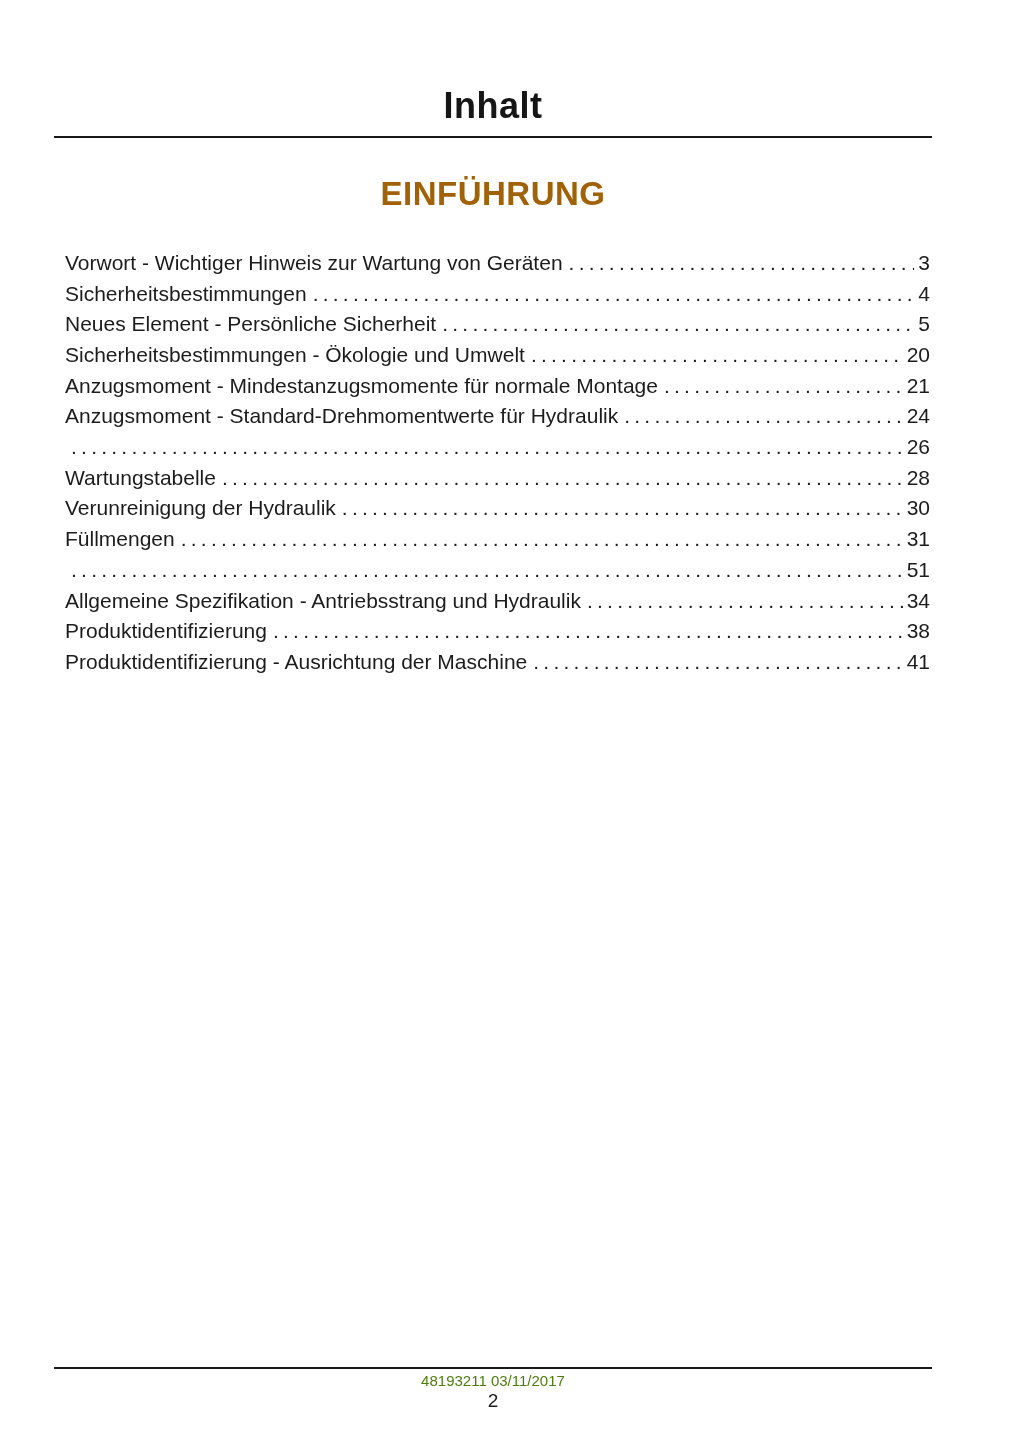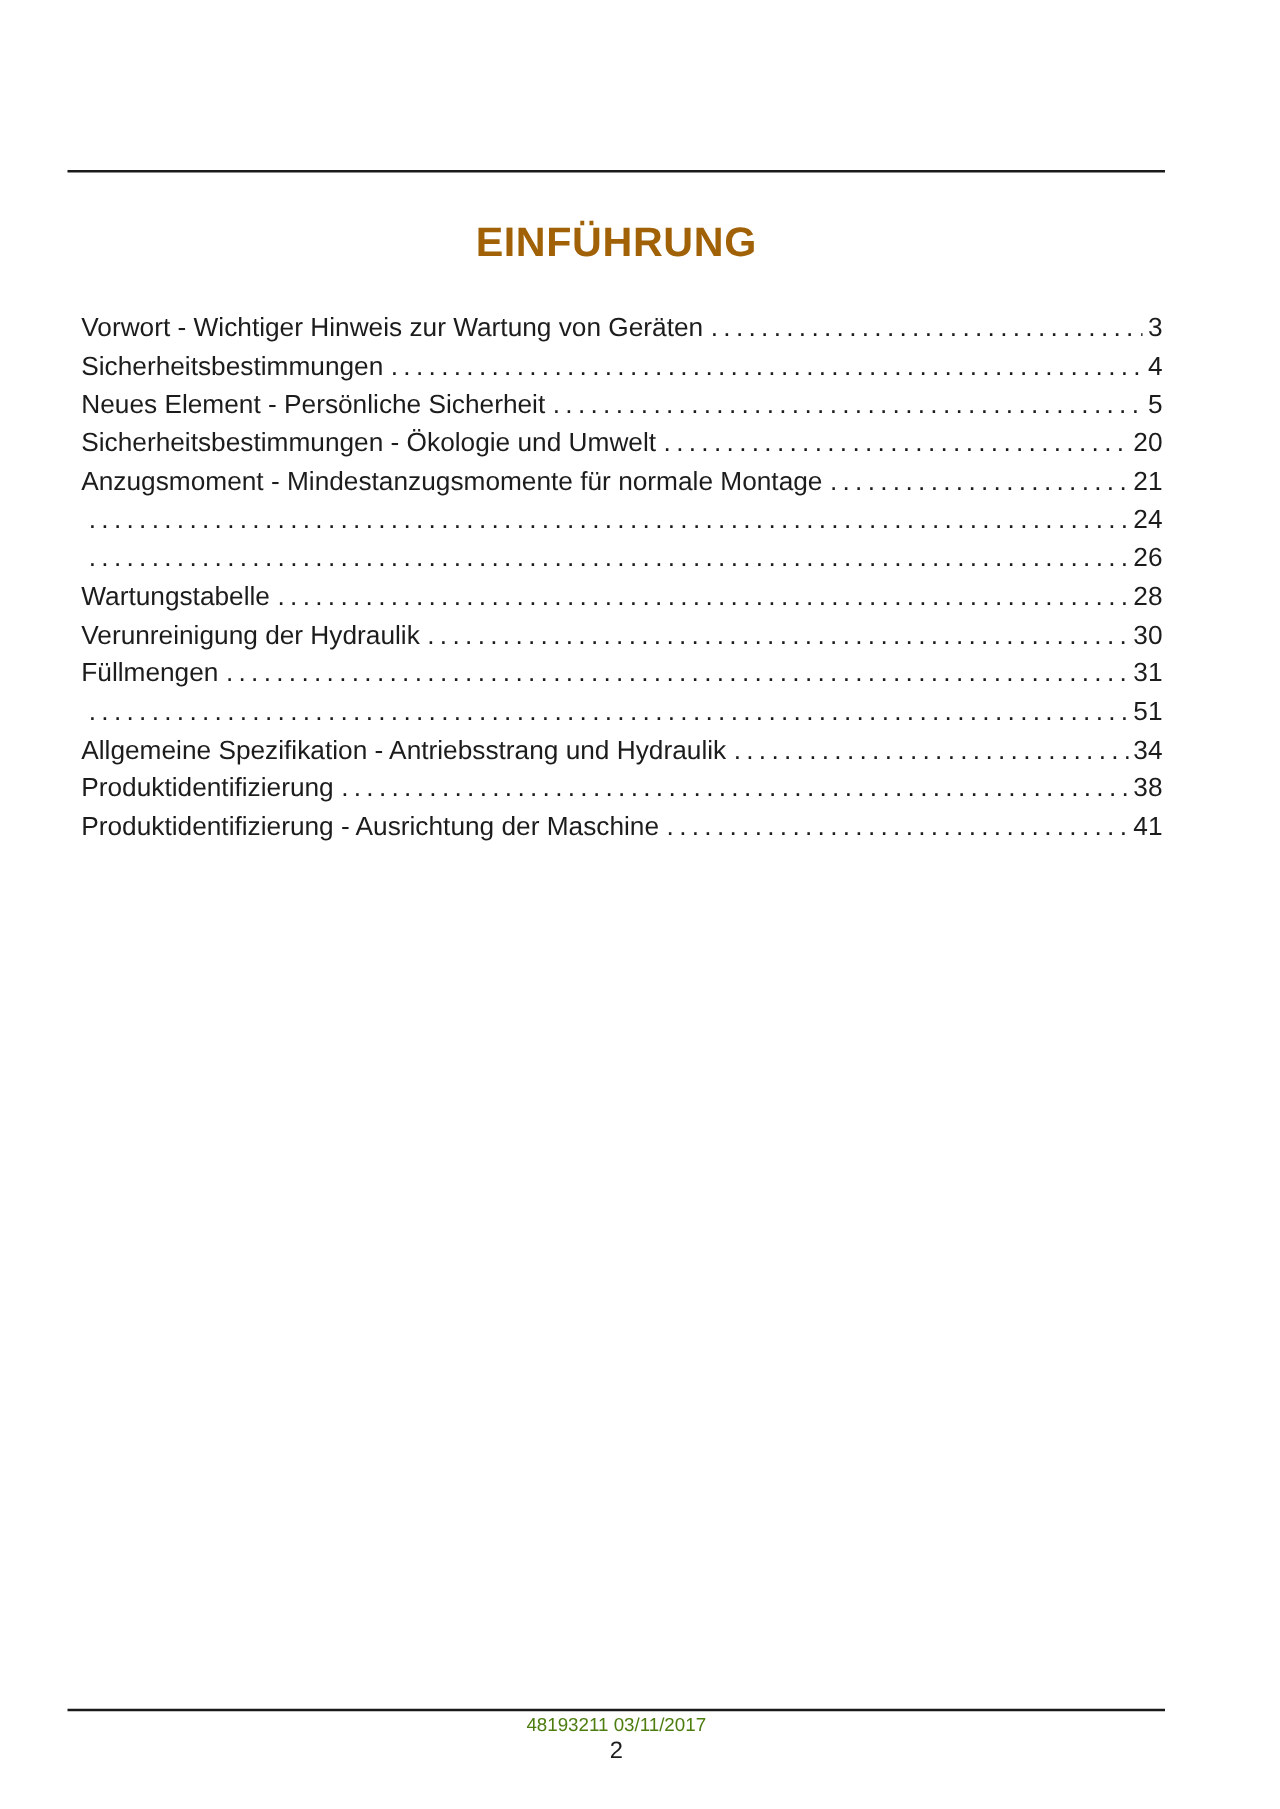--- a/index.html
+++ b/index.html
@@ -49,21 +49,21 @@
     color: #a16207;
   }
   .toc {
     position: absolute;
     top: 248px;
     left: 65px;
     width: 865px;
   }
   .toc-row {
     display: flex;
-    align-items: flex-start;
+    align-items: flex-end;
     height: 30.7px;
     line-height: 30.7px;
     font-size: 21px;
     color: #1c1c1c;
   }
   .toc-label {
     white-space: nowrap;
     flex: 0 0 auto;
   }
   .toc-leader {
@@ -104,20 +104,21 @@
     text-align: center;
     font-size: 19px;
     color: #1c1c1c;
   }
 </style>
 </head>
 <body>
 
 <div class="page">
 
+  <h1 class="page-title">Inhalt</h1>
 
   <div class="title-rule"></div>
 
   <h2 class="section-heading">EINFÜHRUNG</h2>
 
   <div class="toc">
   <div class="toc-row">
     <span class="toc-label">Vorwort - Wichtiger Hinweis zur Wartung von Geräten</span>
     <span class="toc-leader">. . . . . . . . . . . . . . . . . . . . . . . . . . . . . . . . . . . . . . . . . . . . . . . . . . . . . . . . . . . . . . . . . . . . . . . . . . . . . . . . . . . . . . . . . . . . . . . . . . . . . . . . . . . . . . . . . . . . . . . . . . . . . . . . . . . . . . . . . . . . . . . . . . . . . . . . . . . . . . . . . . . . . . . . . . . . . . . . . . . . . . . . . . . . . . . . . . . . . . . . </span>
     <span class="toc-page">3</span>
@@ -141,20 +142,21 @@
     <span class="toc-page">20</span>
   </div>
 
   <div class="toc-row">
     <span class="toc-label">Anzugsmoment - Mindestanzugsmomente für normale Montage</span>
     <span class="toc-leader">. . . . . . . . . . . . . . . . . . . . . . . . . . . . . . . . . . . . . . . . . . . . . . . . . . . . . . . . . . . . . . . . . . . . . . . . . . . . . . . . . . . . . . . . . . . . . . . . . . . . . . . . . . . . . . . . . . . . . . . . . . . . . . . . . . . . . . . . . . . . . . . . . . . . . . . . . . . . . . . . . . . . . . . . . . . . . . . . . . . . . . . . . . . . . . . . . . . . . . . . </span>
     <span class="toc-page">21</span>
   </div>
 
   <div class="toc-row">
+    <span class="toc-label">Anzugsmoment - Standard-Drehmomentwerte für Hydraulik</span>
     <span class="toc-leader">. . . . . . . . . . . . . . . . . . . . . . . . . . . . . . . . . . . . . . . . . . . . . . . . . . . . . . . . . . . . . . . . . . . . . . . . . . . . . . . . . . . . . . . . . . . . . . . . . . . . . . . . . . . . . . . . . . . . . . . . . . . . . . . . . . . . . . . . . . . . . . . . . . . . . . . . . . . . . . . . . . . . . . . . . . . . . . . . . . . . . . . . . . . . . . . . . . . . . . . . </span>
     <span class="toc-page">24</span>
   </div>
 
   <div class="toc-row">
     <span class="toc-leader">. . . . . . . . . . . . . . . . . . . . . . . . . . . . . . . . . . . . . . . . . . . . . . . . . . . . . . . . . . . . . . . . . . . . . . . . . . . . . . . . . . . . . . . . . . . . . . . . . . . . . . . . . . . . . . . . . . . . . . . . . . . . . . . . . . . . . . . . . . . . . . . . . . . . . . . . . . . . . . . . . . . . . . . . . . . . . . . . . . . . . . . . . . . . . . . . . . . . . . . . </span>
     <span class="toc-page">26</span>
   </div>
 
   <div class="toc-row">

